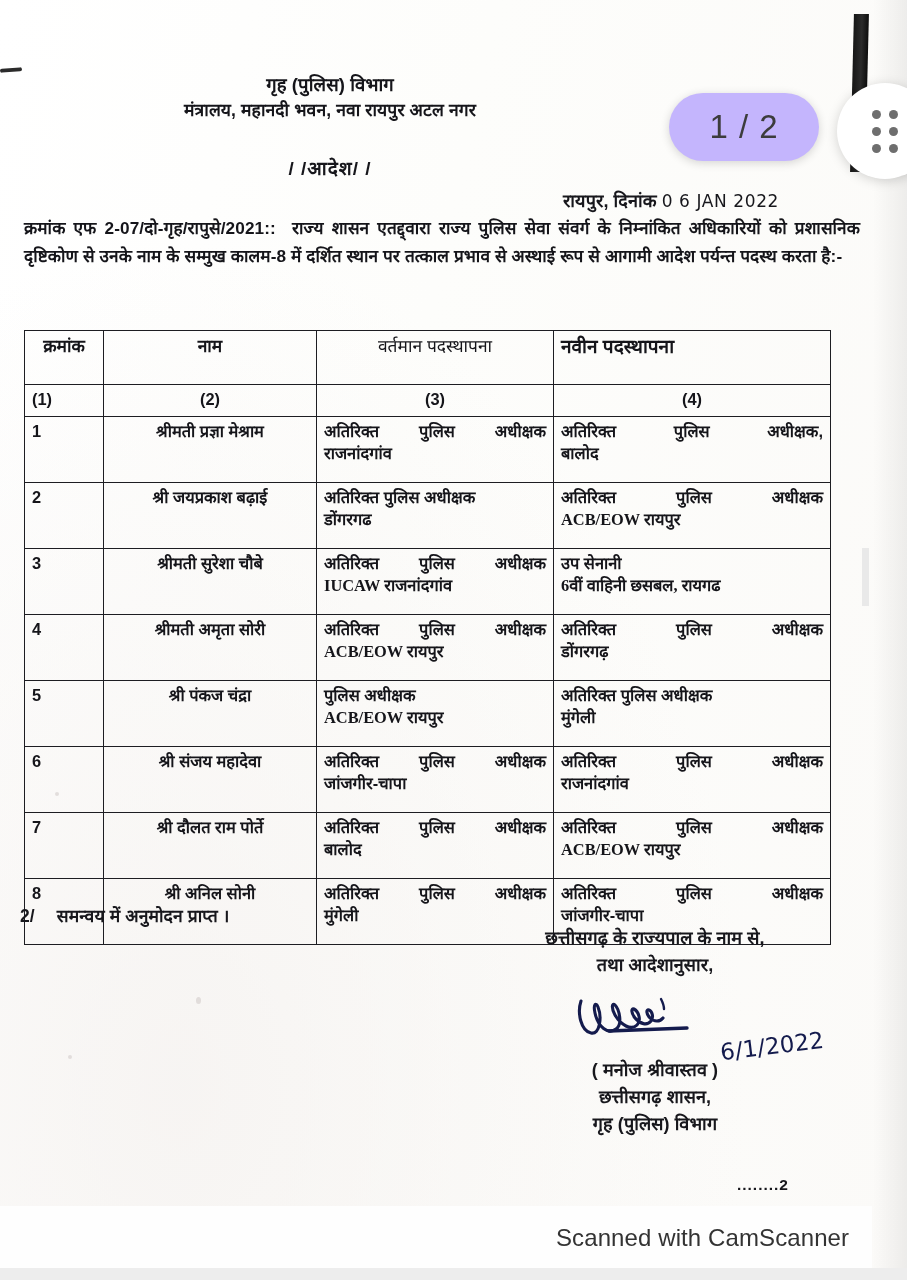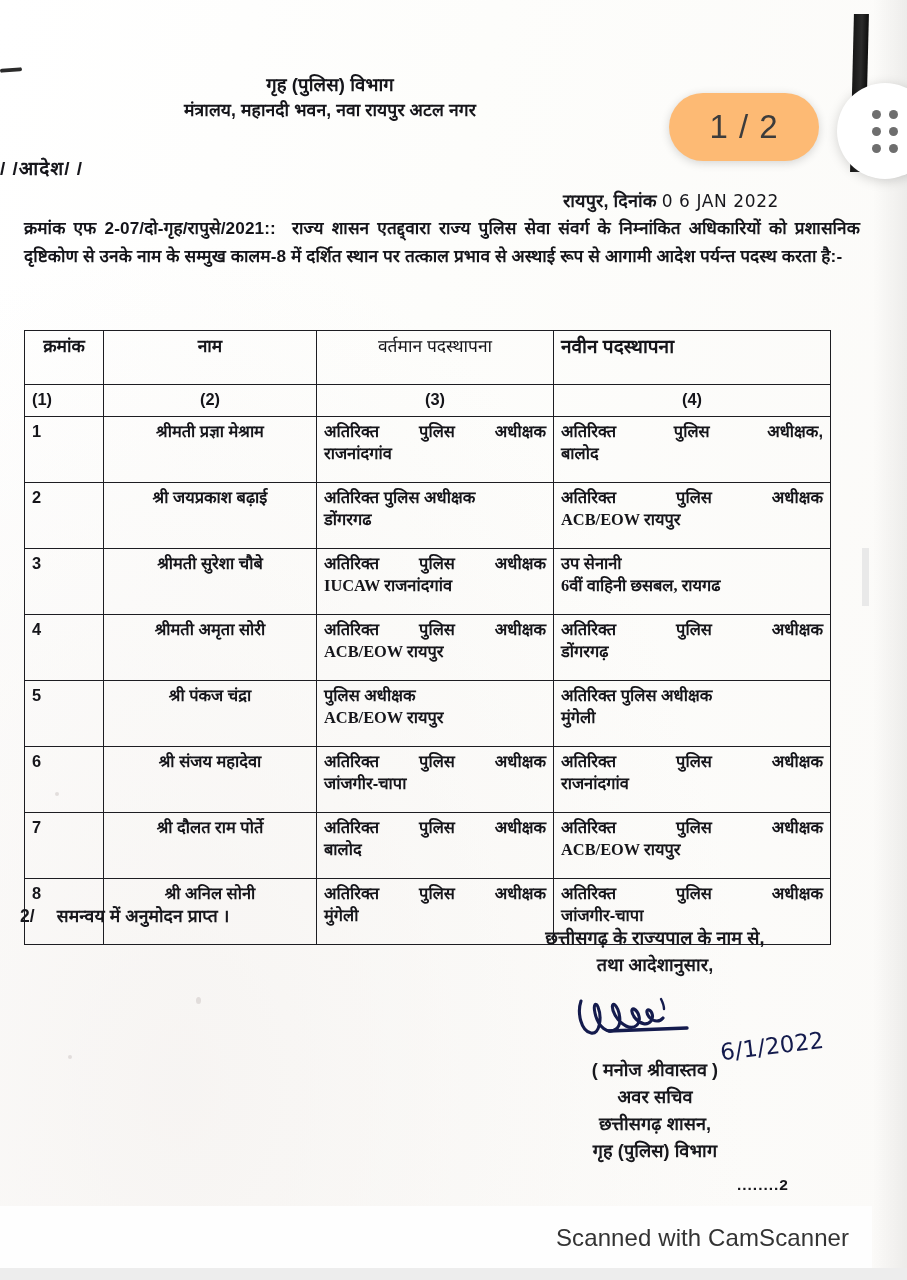--- a/index.html
+++ b/index.html
@@ -46,21 +46,21 @@
     letter-spacing:.1px;
   }
 
   
   #doc-header{
     position:absolute; left:0; top:72px; width:660px; text-align:center;
     line-height:1.42; font-size:18.5px; font-weight:700; color:#15151a;
   }
   #doc-header .line3{ font-size:17.5px; }
   #doc-order-title{
-    position:absolute; left:0; top:155px; width:660px; 
+    position:absolute; left:0; top:155px; width:660px; text-align:center;
     font-size:19px; font-weight:700; letter-spacing:1px;
   }
   #doc-place-date{
     position:absolute; right:128px; top:188px;
     font-size:18px; font-weight:700; white-space:nowrap;
   }
   #doc-place-date .stamp{
     font-family:"DejaVu Sans", sans-serif;
     font-weight:400; font-size:17px; letter-spacing:.6px; margin-left:5px;
   }
@@ -122,21 +122,21 @@
   }
   #page-cont{
     position:absolute; right:118px; top:1176px;
     font-size:15.5px; font-weight:700; letter-spacing:1px;
   }
 
   
   #page-indicator{
     position:absolute; left:669px; top:93px;
     width:150px; height:68px; border-radius:34px;
-    background:#fdba74; box-shadow:0 2px 10px rgba(0,0,0,.16);
+    background:#c4b5fd; box-shadow:0 2px 10px rgba(0,0,0,.16);
     display:flex; align-items:center; justify-content:center;
     font-size:33px; color:#3c3c3c; letter-spacing:1px;
     font-family:"Liberation Sans", sans-serif;
   }
   #apps-button{
     position:absolute; left:837px; top:83px;
     width:96px; height:96px; border-radius:50%;
     background:#ffffff; box-shadow:0 2px 12px rgba(0,0,0,.17);
     display:flex; align-items:center; justify-content:center;
   }
@@ -283,21 +283,20 @@
 
     <svg id="signature-mark" viewBox="0 0 170 60">
       <path d="M6,14 C2,26 6,44 16,46 C25,48 27,30 23,20 C21,15 18,17 20,26 C23,40 33,48 41,42 C48,37 44,22 40,18 C37,15 36,21 40,28 C46,38 56,44 62,38 C67,33 63,24 59,22 C56,21 56,26 60,31 C65,37 72,39 76,34 C79,30 77,24 74,23 C71,22 71,27 75,31 C79,35 85,35 88,31" fill="none" stroke="#141b4d" stroke-width="3.1" stroke-linecap="round" stroke-linejoin="round"></path>
       <path d="M86,12 C88,16 89,19 89,22" fill="none" stroke="#141b4d" stroke-width="2.4" stroke-linecap="round"></path>
       <path d="M34,44 L112,41" fill="none" stroke="#141b4d" stroke-width="3.4" stroke-linecap="round"></path>
     </svg>
 
     <div id="sign-name">( मनोज श्रीवास्तव )</div>
     <div id="sign-date">6/1/2022</div>
 
-    <div>अवर सचिव</div>
     <div>छत्तीसगढ़ शासन,</div>
     <div>गृह (पुलिस) विभाग</div>
   </div>
 
   <div id="page-cont" class="hindi">........2</div>
 </div>
 
 <div id="page-indicator">1 / 2</div>
 
 <div id="apps-button">

